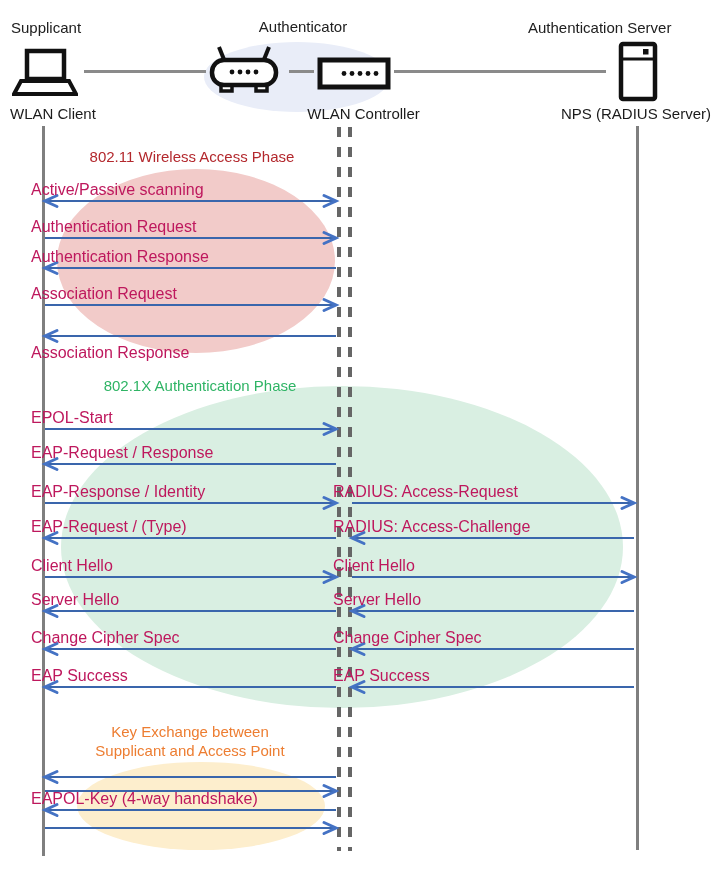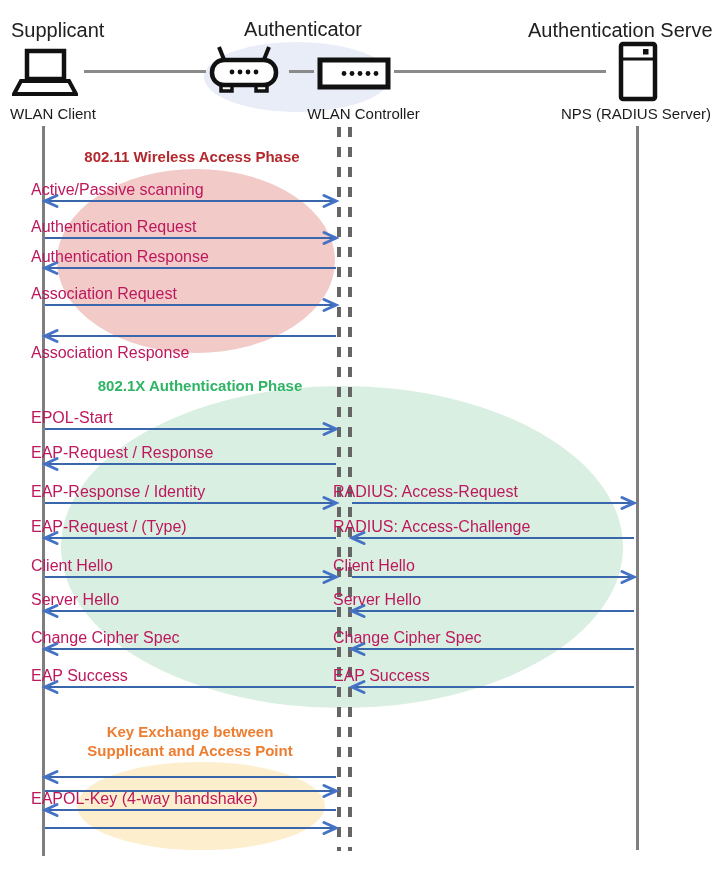--- a/index.html
+++ b/index.html
@@ -1,32 +1,32 @@
 <!DOCTYPE html>
 <html><head>
 <meta charset="utf-8">
 <style>
   html,body{margin:0;padding:0;background:#ffffff;}
   #stage{
     position:relative;width:713px;height:875px;background:#ffffff;overflow:hidden;
     font-family:"Liberation Sans",sans-serif;color:#222;
   }
   .abs{position:absolute;}
-  .role-label{font-size:20px;color:#202020;white-space:nowrap;z-index:5;}
+  .role-label{font-size:15px;color:#202020;white-space:nowrap;z-index:5;}
   .node-label{font-size:15px;color:#1b1b1b;white-space:nowrap;z-index:5;}
   .centered{text-align:center;}
   .right{}
   .icon{z-index:4;}
   .connector{height:3px;background:#8a8a8a;z-index:3;}
   .group-ellipse{border-radius:50%;z-index:1;}
   .lifeline{width:3px;background:#7F7F7F;z-index:2;}
   .tunnel-dash{width:4px;z-index:2;
     background:repeating-linear-gradient(to bottom,#666666 0 10px,transparent 10px 20px);}
   .phase-ellipse{border-radius:50%;z-index:1;}
-  .phase-title{font-size:15px;font-weight:700;text-align:center;white-space:pre-line;
+  .phase-title{font-size:15px;font-weight:400;text-align:center;white-space:pre-line;
     line-height:19px;z-index:6;}
   .msg-label{font-size:16px;color:#be185d;white-space:nowrap;z-index:6;}
   #arrows{position:absolute;left:0;top:0;z-index:4;pointer-events:none;}
 </style>
 </head>
 <body>
 
 <div id="stage">
 
   <div class="abs role-label" style="left:11px;top:19px;">Supplicant</div>

